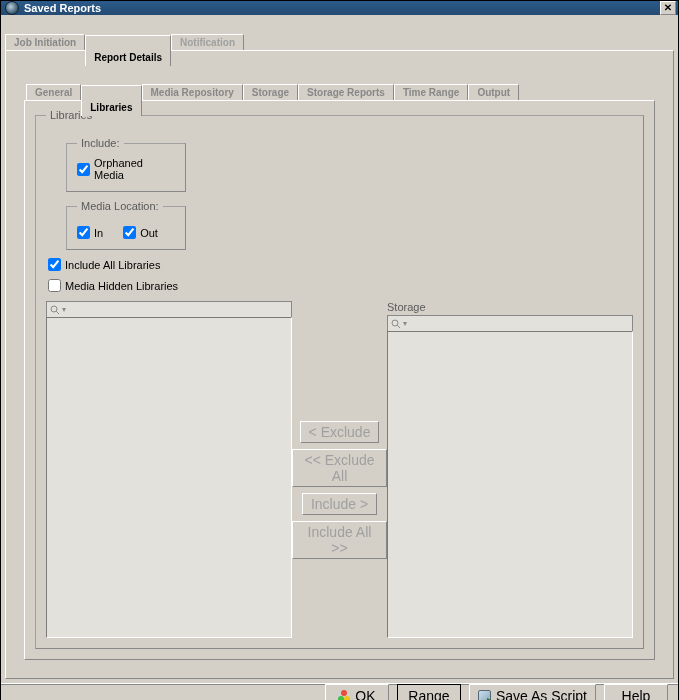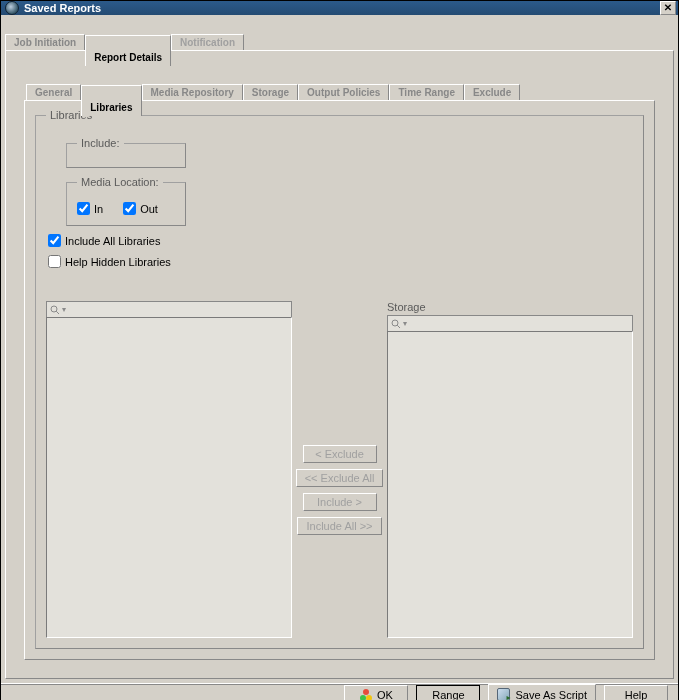--- a/index.html
+++ b/index.html
@@ -178,21 +178,21 @@
     padding-top: 40px;
   }
   .btn, .fbtn {
     min-width: 74px;
     padding: 2px 8px;
     background: #d4d0c8;
     border: 1px solid #888;
     border-top-color: #fff;
     border-left-color: #fff;
     font-family: inherit;
-    font-size: 11px;
+    font-size: 14px;
     text-align: center;
     cursor: pointer;
   }
   .btn[disabled] {
     color: #a0a0a0;
     cursor: default;
   }
   .footer {
     height: 34px;
     border-top: 1px solid #fff;
@@ -242,32 +242,36 @@
     </div>
 
     <div class="outer-panel">
 
       <div class="inner-tabs">
         <div class="tabstrip">
           <div class="subtab">General</div>
           <div class="subtab active">Libraries</div>
           <div class="subtab">Media Repository</div>
           <div class="subtab">Storage</div>
-          <div class="subtab">Output Policies</div>
+          <div class="subtab">Storage Reports</div>
           <div class="subtab">Time Range</div>
-          <div class="subtab">Exclude</div>
+          <div class="subtab">Output</div>
         </div>
 
         <div class="inner-panel">
 
           <fieldset class="group-libraries">
             <legend>Libraries</legend>
 
             <fieldset class="small-group">
               <legend>Include:</legend>
+              <label class="chk">
+                <input type="checkbox" checked="" style="">
+                <span>Orphaned Media</span>
+              </label>
             </fieldset>
 
             <fieldset class="small-group">
               <legend>Media Location:</legend>
               <div class="chk-inline">
                 <label class="chk">
                   <input type="checkbox" checked="" style="">
                   <span>In</span>
                 </label>
                 <label class="chk">
@@ -279,21 +283,21 @@
 
             <div class="chk-row">
               <label class="chk">
                 <input type="checkbox" checked="" style="">
                 <span>Include All Libraries</span>
               </label>
             </div>
             <div class="chk-row" style="margin-top:8px;">
               <label class="chk">
                 <input type="checkbox" style="">
-                <span>Help Hidden Libraries</span>
+                <span>Media Hidden Libraries</span>
               </label>
             </div>
 
             <div class="dual-area">
               <div class="listcol">
                 <div class="searchbox">
                   <svg viewBox="0 0 10 10">
                       <circle cx="4" cy="4" r="3" fill="none" stroke="#8a8a8a"></circle>
                       <line x1="6.2" y1="6.2" x2="9" y2="9" stroke="#8a8a8a"></line>
                     </svg>

